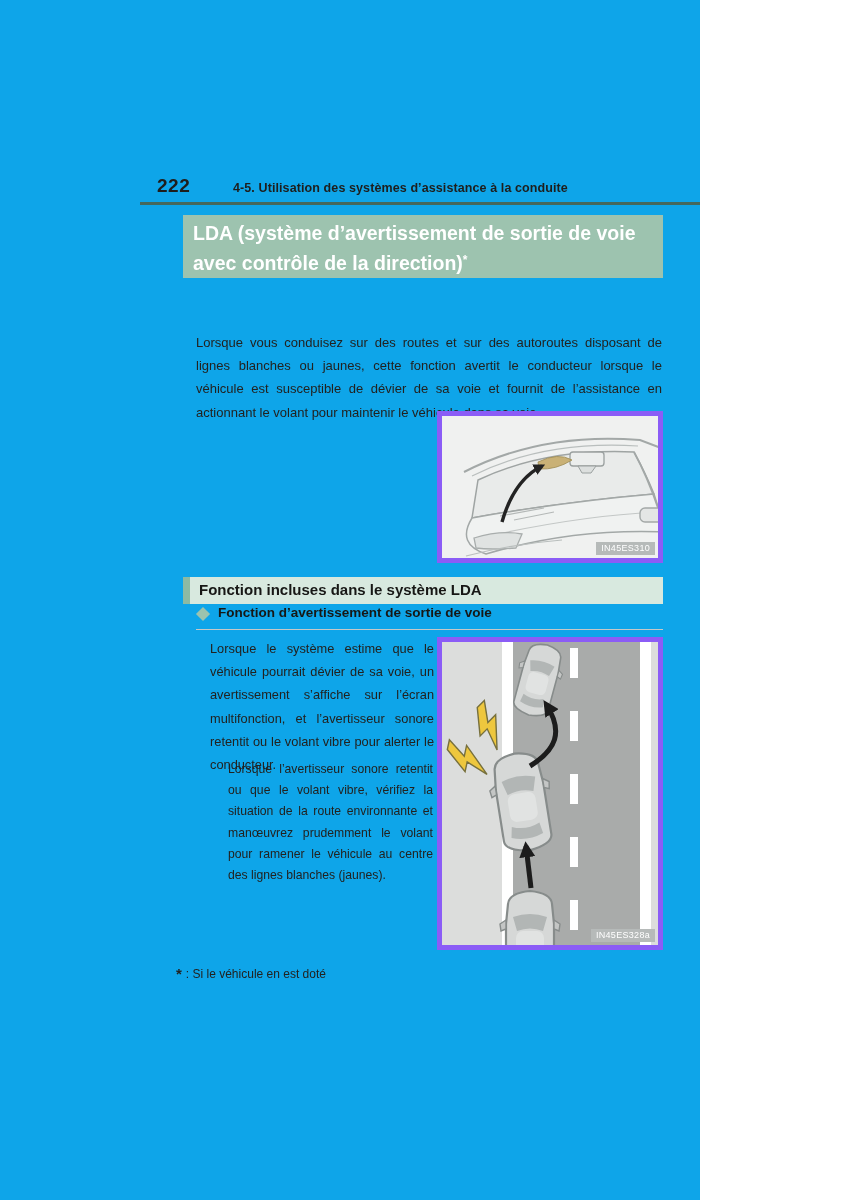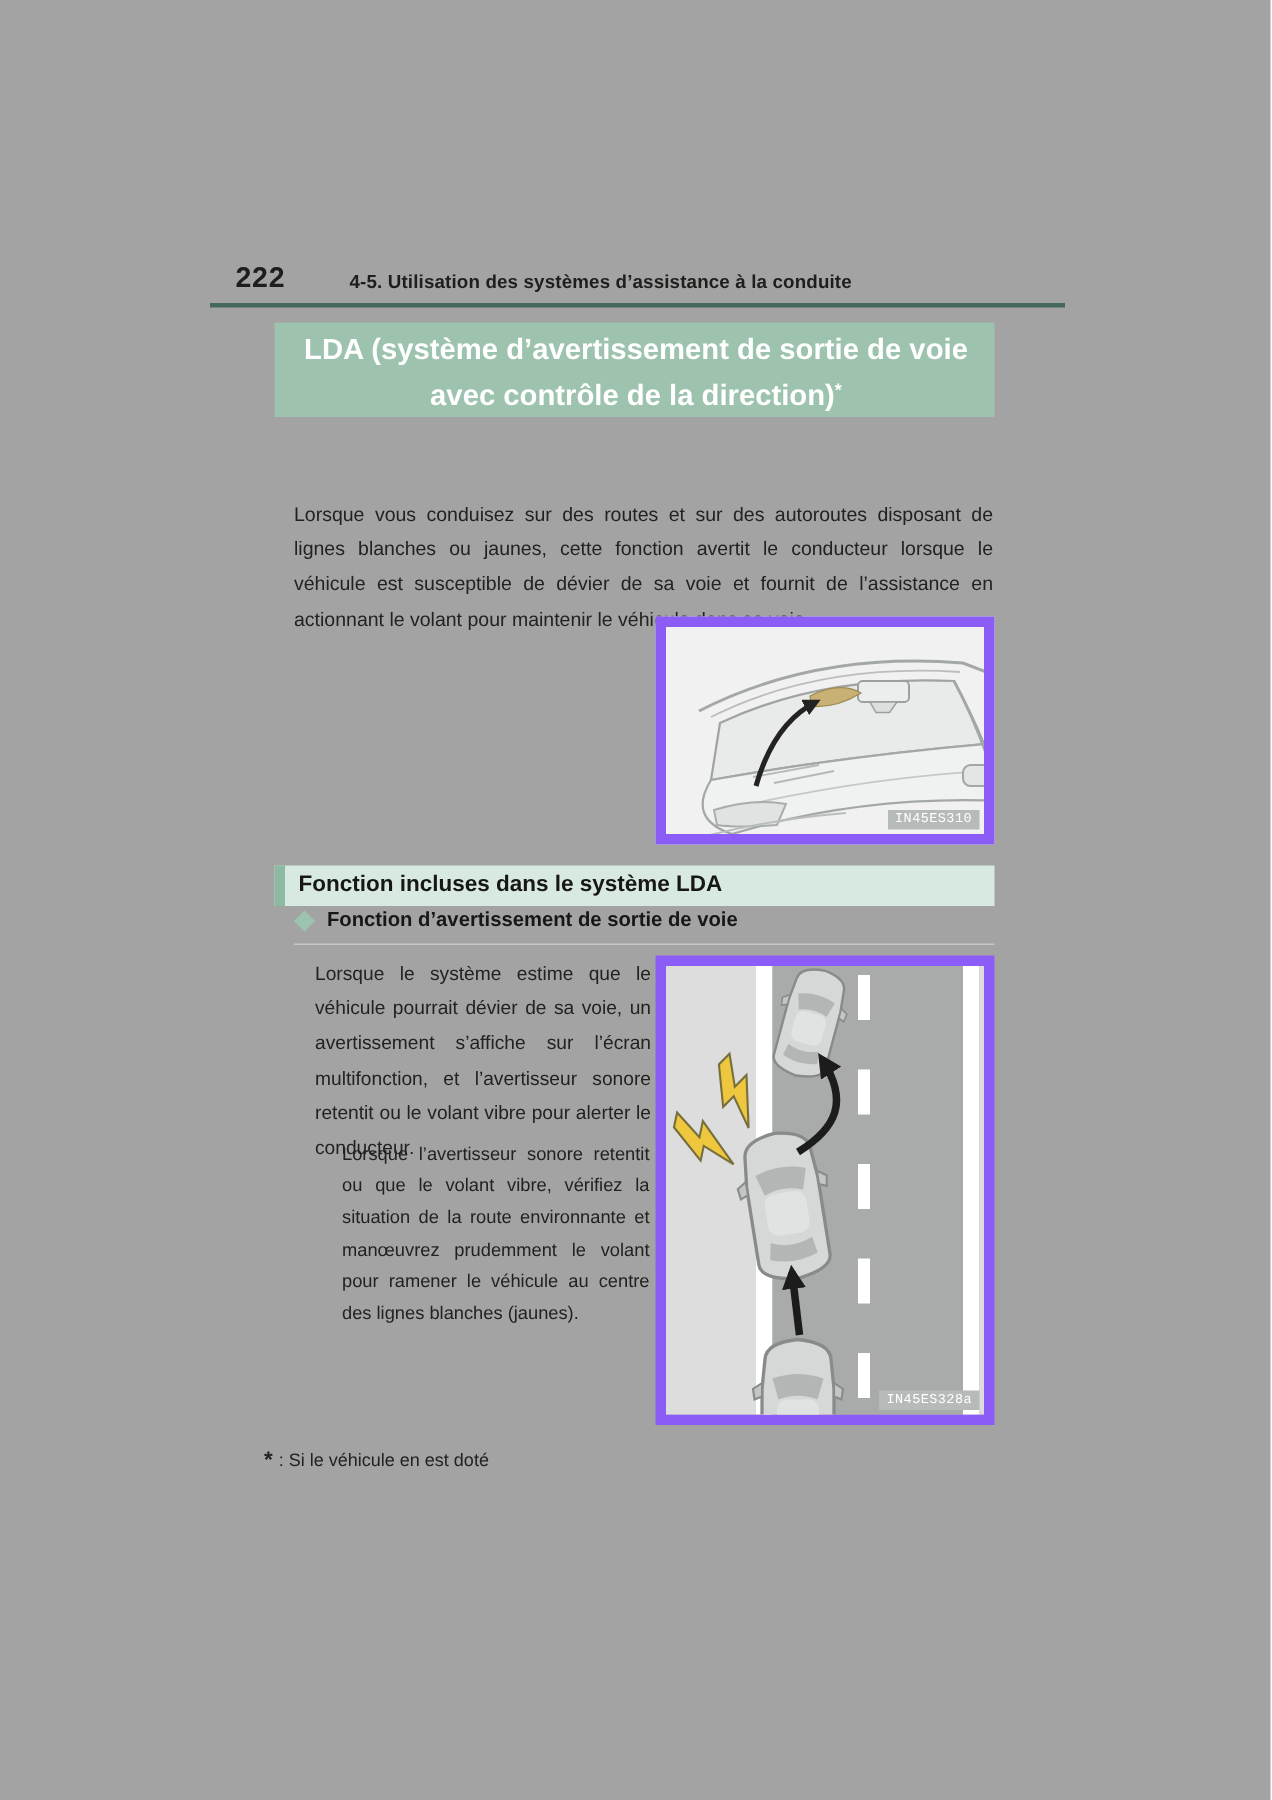--- a/index.html
+++ b/index.html
@@ -2,32 +2,32 @@
 <html><head>
 <meta charset="utf-8">
 <style>
   * { margin:0; padding:0; box-sizing:border-box; }
   html,body { background:#ffffff; }
   body {
     width:848px; height:1200px;
     font-family:"Liberation Sans", sans-serif;
     color:#1e1e1c;
   }
-  .page { position:relative; width:847px; height:1200px; background:#a3a3a3; overflow:hidden;padding-left:28px; }
+  .page { position:relative; width:700px; height:1200px; background:#0ea5e9; overflow:hidden;padding-left:28px; }
 
   
   .page-num { position:absolute; left:157px; top:175px; font-size:19px; font-weight:bold; letter-spacing:.5px; }
   .crumb    { position:absolute; left:233px; top:181px; font-size:12.5px; font-weight:bold; letter-spacing:.1px; }
   .head-rule{ position:absolute; left:140px; top:202px; width:570px; height:3px; background:#45685c; }
 
   
   .banner {
     position:absolute; left:183px; top:215px; width:480px; height:63px;
     background:#9dc3af; color:#ffffff; font-weight:bold;
-    font-size:19.5px; line-height:27px; padding:5px 8px 0 10px;text-align:center;
+    font-size:19.5px; line-height:27px; padding:5px 8px 0 10px;
   }
   .banner sup { font-size:12px; vertical-align:6px; }
 
   
   .sect {
     position:absolute; left:183px; width:480px; height:27px;
     background:#d8e9df; border-left:7px solid #8cbaa3;
     font-size:15px; font-weight:bold; line-height:26px; padding-left:9px;
     color:#171715;
   }
@@ -43,21 +43,21 @@
 
   
   .diamond {
     position:absolute; left:198px; top:609px; width:10px; height:10px;
     background:#9cc3ae; transform:rotate(45deg);
   }
   .subhead { position:absolute; left:218px; top:605px; font-size:13.5px; font-weight:bold; color:#171715; }
   .sub-rule{ position:absolute; left:196px; top:629px; width:467px; height:1px; background:#c6c8c7; }
 
   
-  .fig { position:absolute; border:7px solid #8b5cf6; overflow:hidden;font-family:Liberation Mono, monospace; }
+  .fig { position:absolute; border:5px solid #8b5cf6; overflow:hidden; }
   .fig1 { left:437px; top:411px; width:226px; height:152px; background:#f0f1f0; }
   .fig2 { left:437px; top:637px; width:226px; height:313px; background:#a9abaa; }
   .fig svg { display:block; }
   .fig-label {
     position:absolute; right:3px; bottom:3px; background:#b6bab9; color:#ffffff;
     font-size:9px; line-height:13px; padding:0 5px; letter-spacing:.3px;
   }
 
   
   .footnote { position:absolute; top:965px; left:176px; width:480px; text-align:left; font-size:12px; color:#222220; }

